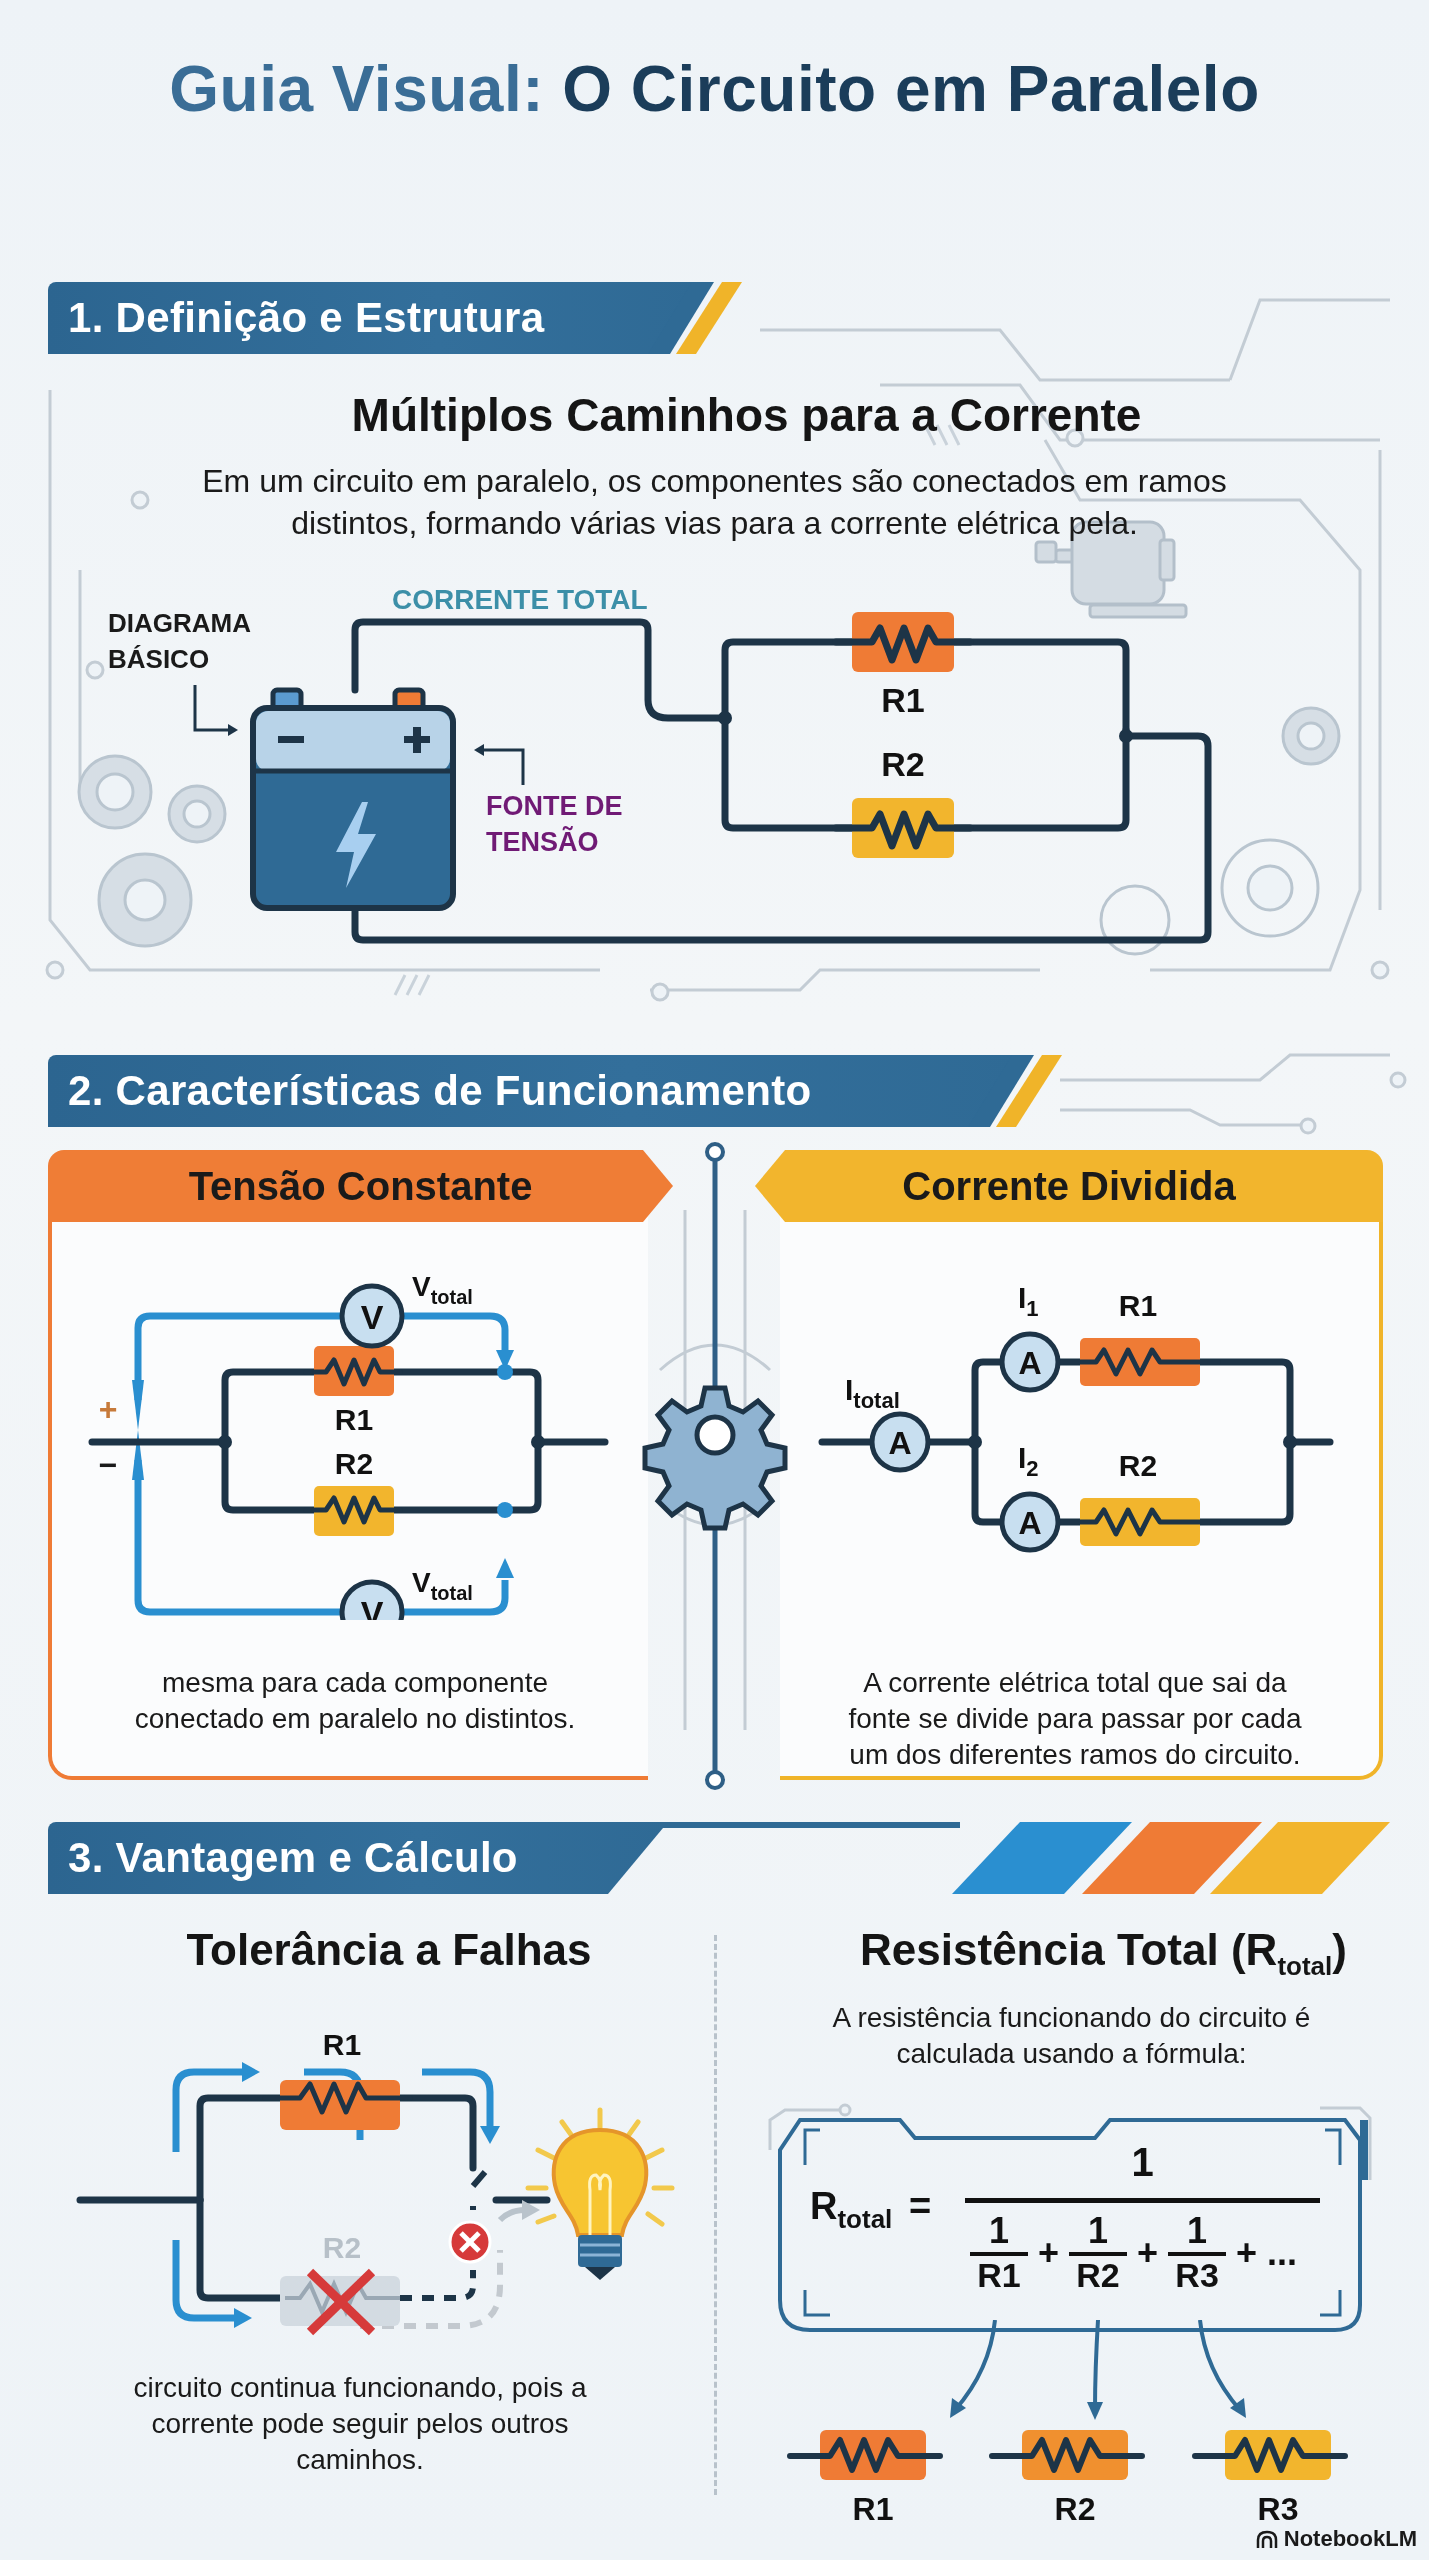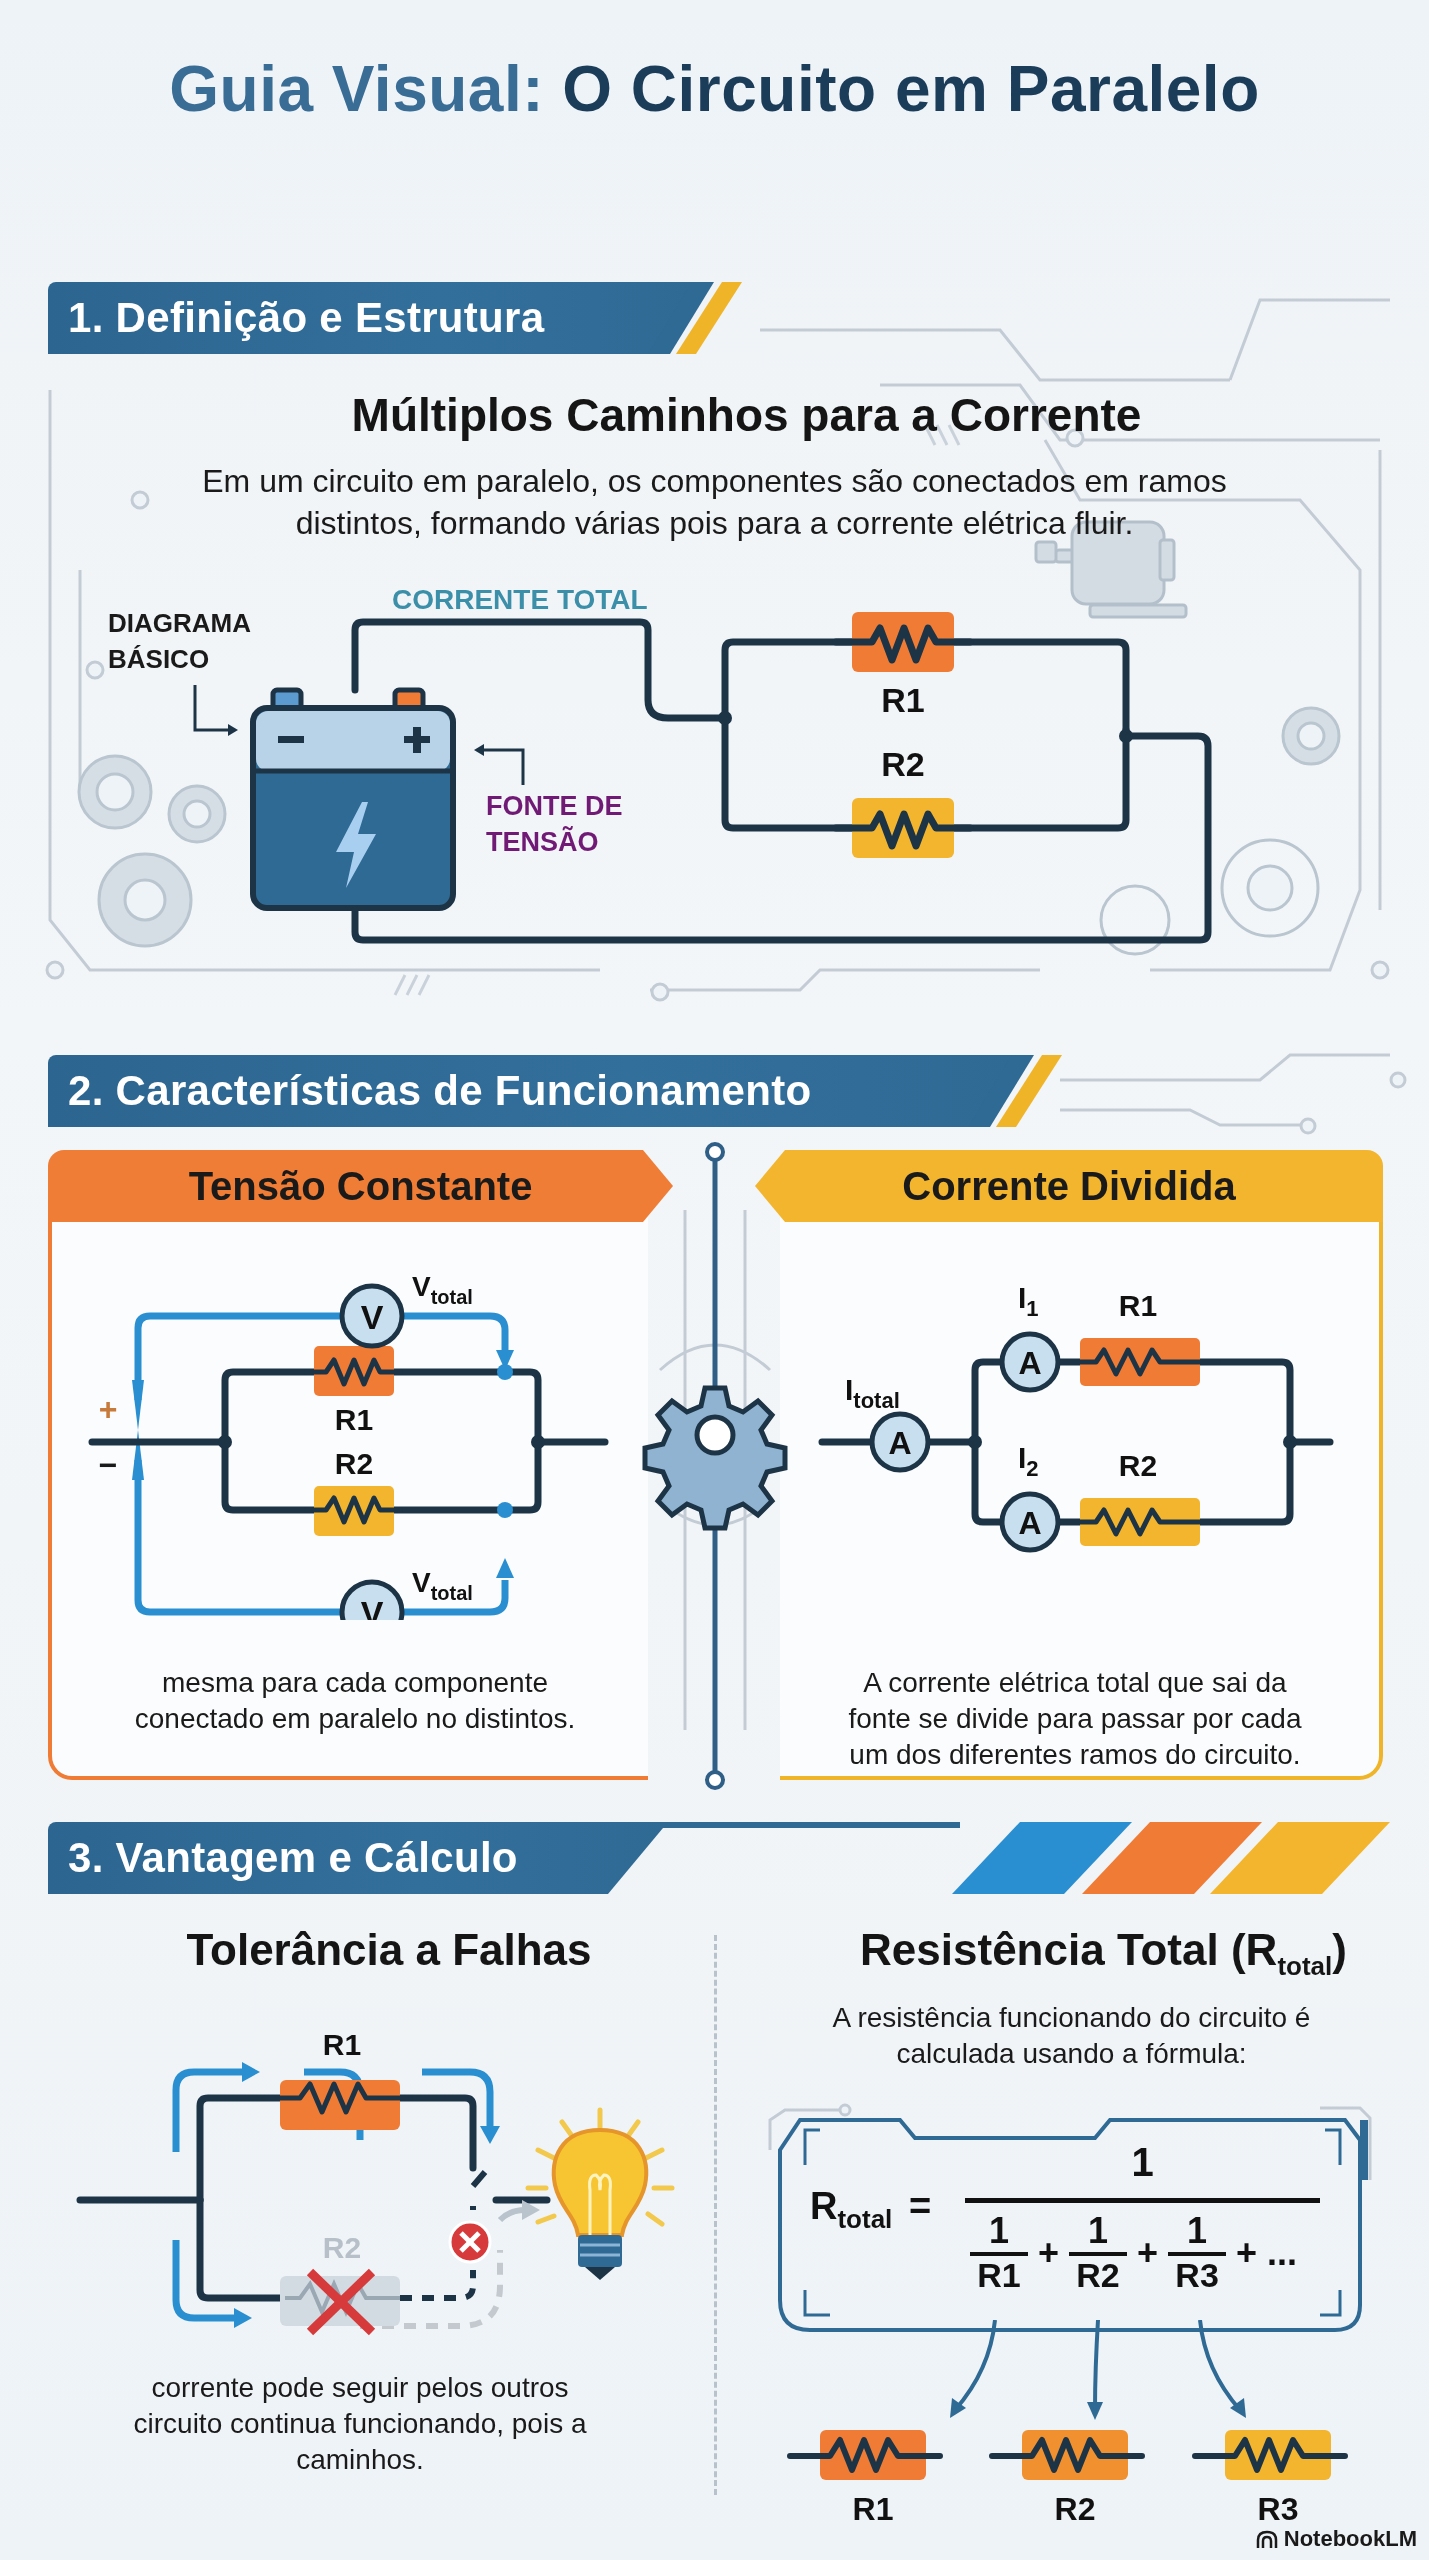--- a/index.html
+++ b/index.html
@@ -116,21 +116,21 @@
 
 <div class="sec-band" style="left:48px;top:282px;width:650px">
   <span>1. Definição e Estrutura</span>
 </div>
 <div class="stripe" style="left:648px;top:282px;width:66px;background:#2f6a95;clip-path:polygon(44px 0,66px 0,22px 100%,0 100%)"></div>
 <div class="stripe" style="left:670px;top:282px;width:72px;background:#f0b429;clip-path:polygon(52px 0,72px 0,26px 100%,6px 100%)"></div>
 
 <div class="h2" style="left:0;width:1429px;top:388px;font-size:46px">Múltiplos Caminhos para a Corrente</div>
 <div class="para" style="left:0;width:1429px;top:460px;font-size:32px;line-height:42px">
   <div>Em um circuito em paralelo, os componentes são conectados em ramos</div>
-  <div>distintos, formando várias pois para a corrente elétrica fluir.</div>
+  <div>distintos, formando várias vias para a corrente elétrica pela.</div>
 </div>
 
 <svg class="abs" style="left:0;top:570px" width="1429" height="400">
 
   <path class="circuit-line" d="M355 120 V60 Q355 52 363 52 H640 Q648 52 648 60 V130 Q648 148 668 148 H725"></path>
   <path class="circuit-line" d="M725 148 V80 Q725 72 733 72 H1118 Q1126 72 1126 80 V160"></path>
   <path class="circuit-line" d="M725 148 V250 Q725 258 733 258 H1118 Q1126 258 1126 250 V160"></path>
   <path class="circuit-line" d="M1126 166 H1198 Q1208 166 1208 176 V362 Q1208 370 1200 370 H363 Q355 370 355 362 V320"></path>
   <circle cx="725" cy="148" r="7" fill="#1d3447"></circle>
   <circle cx="1126" cy="166" r="7" fill="#1d3447"></circle>
@@ -360,22 +360,22 @@
     </g>
     <path d="M540 120 C500 120 490 150 495 175 C500 198 515 205 518 225 H562 C565 205 580 198 585 175 C590 150 580 120 540 120 Z" fill="#f7c531" stroke="#e5952a" stroke-width="4"></path>
     <path d="M530 225 V180 Q528 165 536 165 Q542 170 540 180 Q538 170 544 165 Q552 165 550 180 V225" stroke="#fff4c0" stroke-width="3" fill="none"></path>
     <rect x="518" y="225" width="44" height="32" rx="4" fill="#2f6a95"></rect>
     <line x1="520" y1="235" x2="560" y2="235" stroke="#8bb4d6" stroke-width="3"></line>
     <line x1="520" y1="245" x2="560" y2="245" stroke="#8bb4d6" stroke-width="3"></line>
     <path d="M525 257 L540 270 L555 257 Z" fill="#1d3447"></path>
   </g>
 </svg>
 <div class="para" style="left:30px;width:660px;top:2370px;font-size:28px;line-height:36px">
+  <div>circuito continua funcionando, pois a</div>
   <div>corrente pode seguir pelos outros</div>
-  <div>circuito continua funcionando, pois a</div>
   <div>caminhos.</div>
 </div>
 
 <div class="h2" style="left:714px;width:715px;top:1925px;font-size:44px">
   <span>Resistência Total (R</span><sub style="font-size:26px">total</sub><span>)</span>
 </div>
 <div class="para" style="left:714px;width:715px;top:2000px;font-size:28px;line-height:36px">
   <div>A resistência funcionando do circuito é</div>
   <div>calculada usando a fórmula:</div>
 </div>

